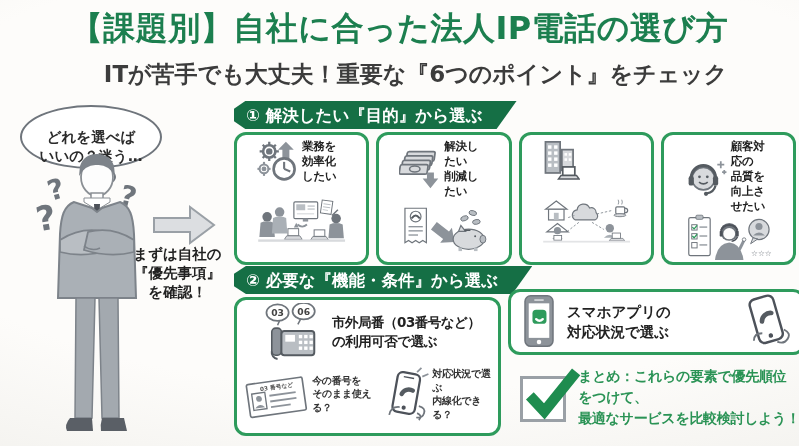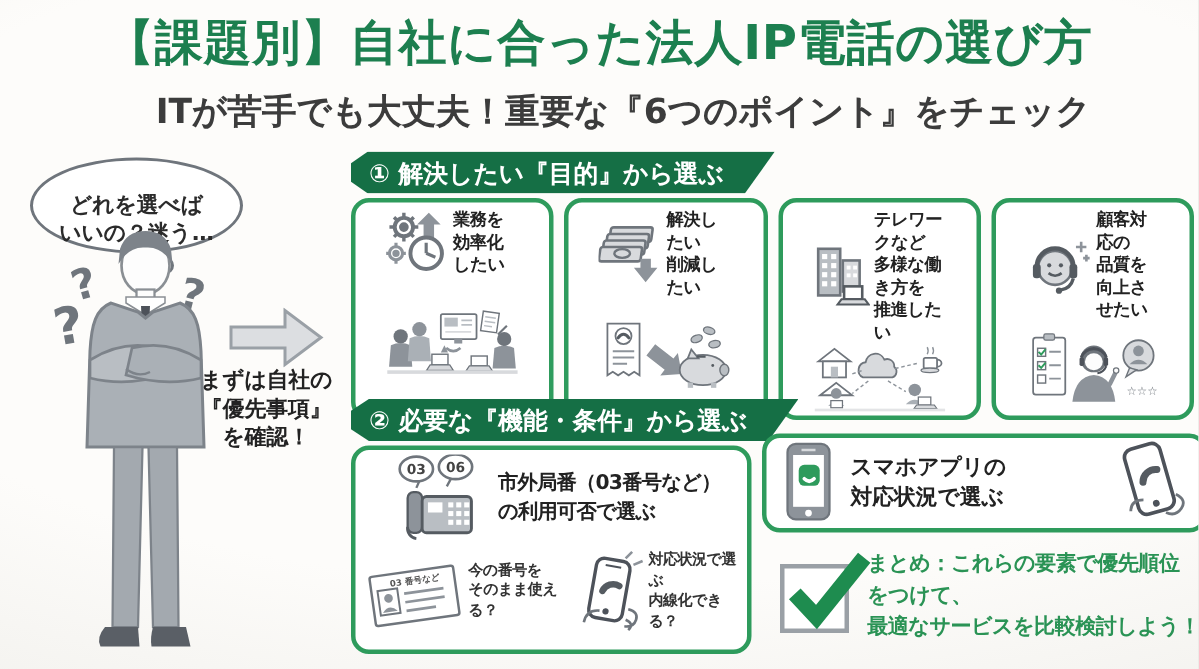--- a/index.html
+++ b/index.html
@@ -258,23 +258,20 @@
           <rect x="23" y="12" width="13" height="24" fill="#d8dadd" stroke="#6f757c" stroke-width="2"></rect>
           <g fill="#fff">
               <rect x="26" y="16" width="3" height="3"></rect>
               <rect x="31" y="16" width="3" height="3"></rect>
               <rect x="26" y="22" width="3" height="3"></rect>
               <rect x="31" y="22" width="3" height="3"></rect>
             </g>
           <rect x="24" y="32" width="14" height="10" fill="#fff" stroke="#555b61" stroke-width="2"></rect>
           <polygon points="22,42 40,42 43,46 19,46" fill="#d8dadd" stroke="#555b61" stroke-width="1.6"></polygon>
         </svg>
-        <div class="card-label">テレワークなど
-多様な働き方を
-推進したい</div>
       </div>
       <svg class="card-scene" viewBox="0 0 150 78" preserveAspectRatio="xMidYMid meet">
         <polygon points="6,20 24,6 42,20" fill="#fff" stroke="#6f757c" stroke-width="2"></polygon>
         <rect x="11" y="20" width="26" height="18" fill="#fff" stroke="#6f757c" stroke-width="2"></rect>
         <rect x="20" y="26" width="8" height="12" fill="#b9bec3"></rect>
         <path d="M56,38 a9,9 0 0 1 3,-17 a11,11 0 0 1 21,-3 a8,8 0 0 1 11,8 a7,7 0 0 1 -2,12 Z" fill="#d8dadd" stroke="#6f757c" stroke-width="2"></path>
         <rect x="124" y="16" width="15" height="12" rx="2" fill="#fff" stroke="#6f757c" stroke-width="2"></rect>
         <path d="M139,18 a5,4 0 0 1 0,8" fill="none" stroke="#6f757c" stroke-width="2"></path>
         <ellipse cx="131" cy="30" rx="10" ry="2.5" fill="#d8dadd" stroke="#6f757c" stroke-width="1.4"></ellipse>
         <path d="M128,12 q2,-4 0,-8 M134,12 q2,-4 0,-8" stroke="#8d939a" stroke-width="1.6" fill="none"></path>

